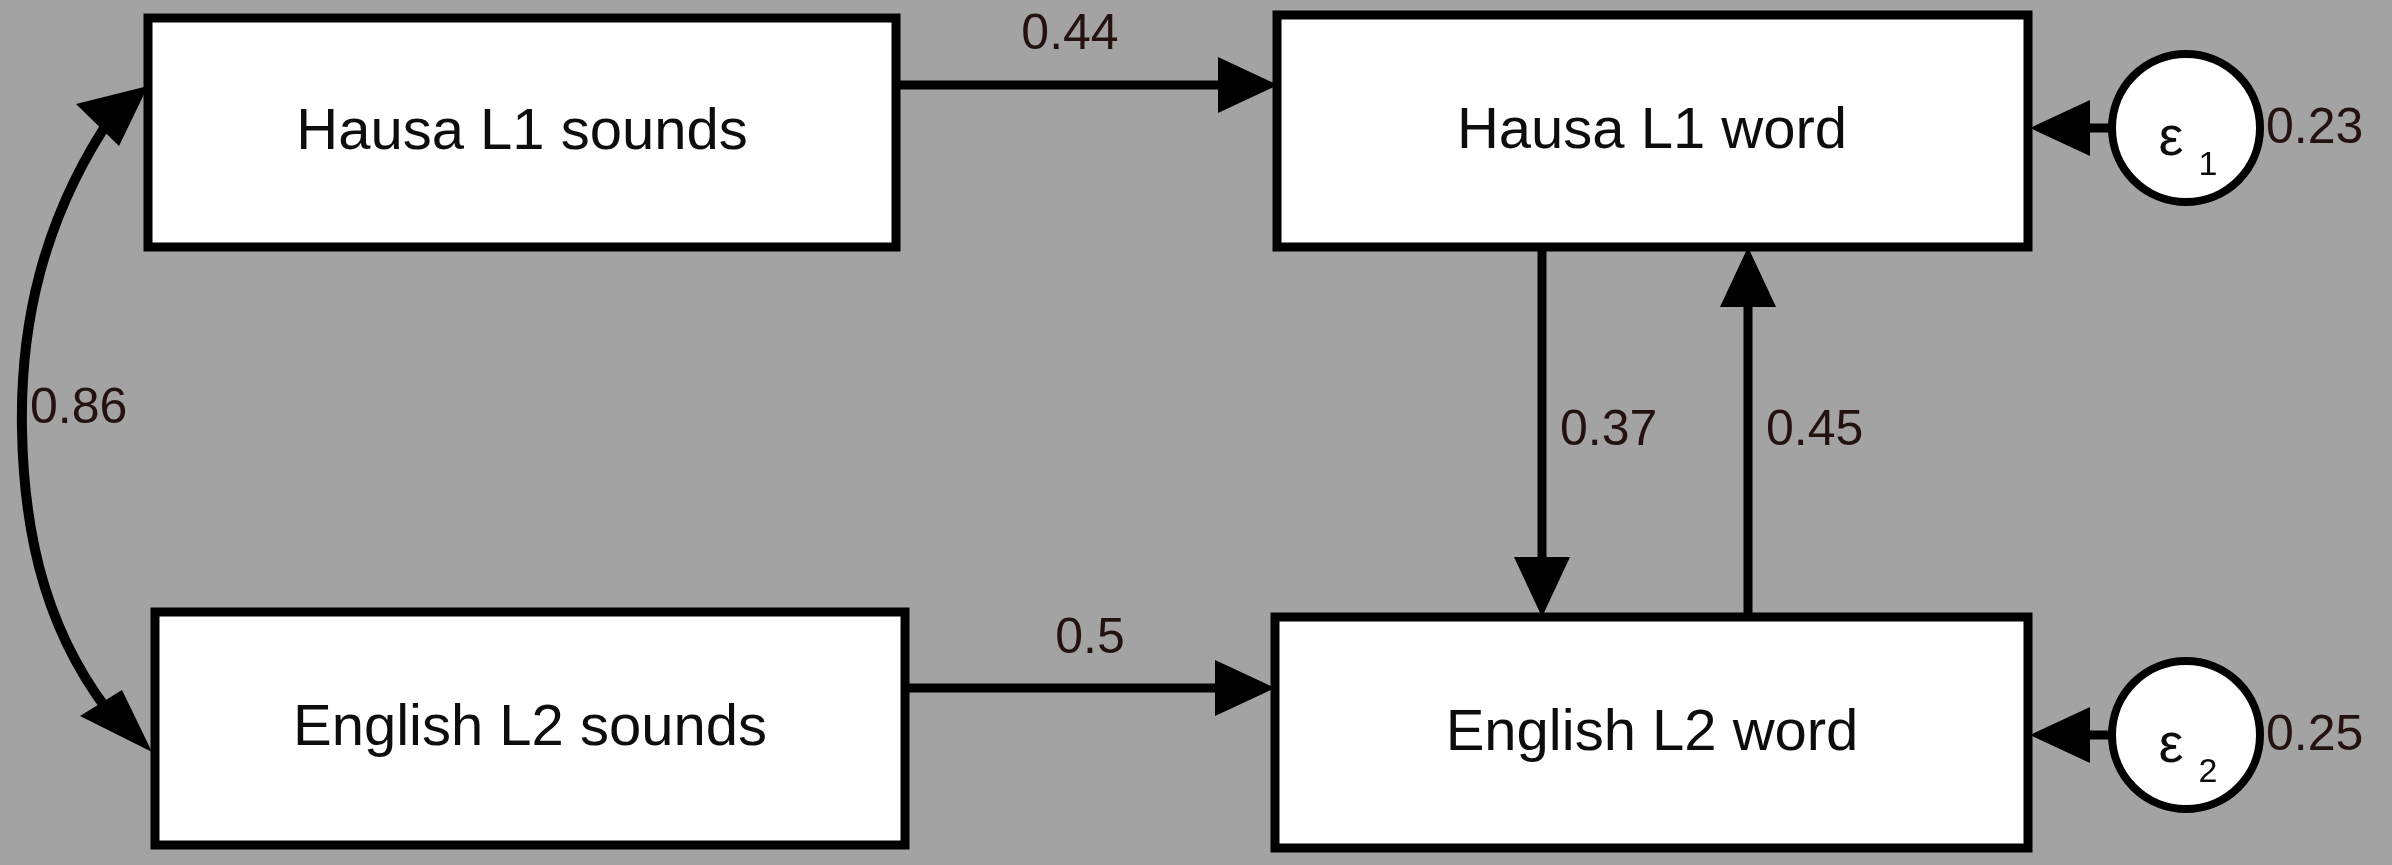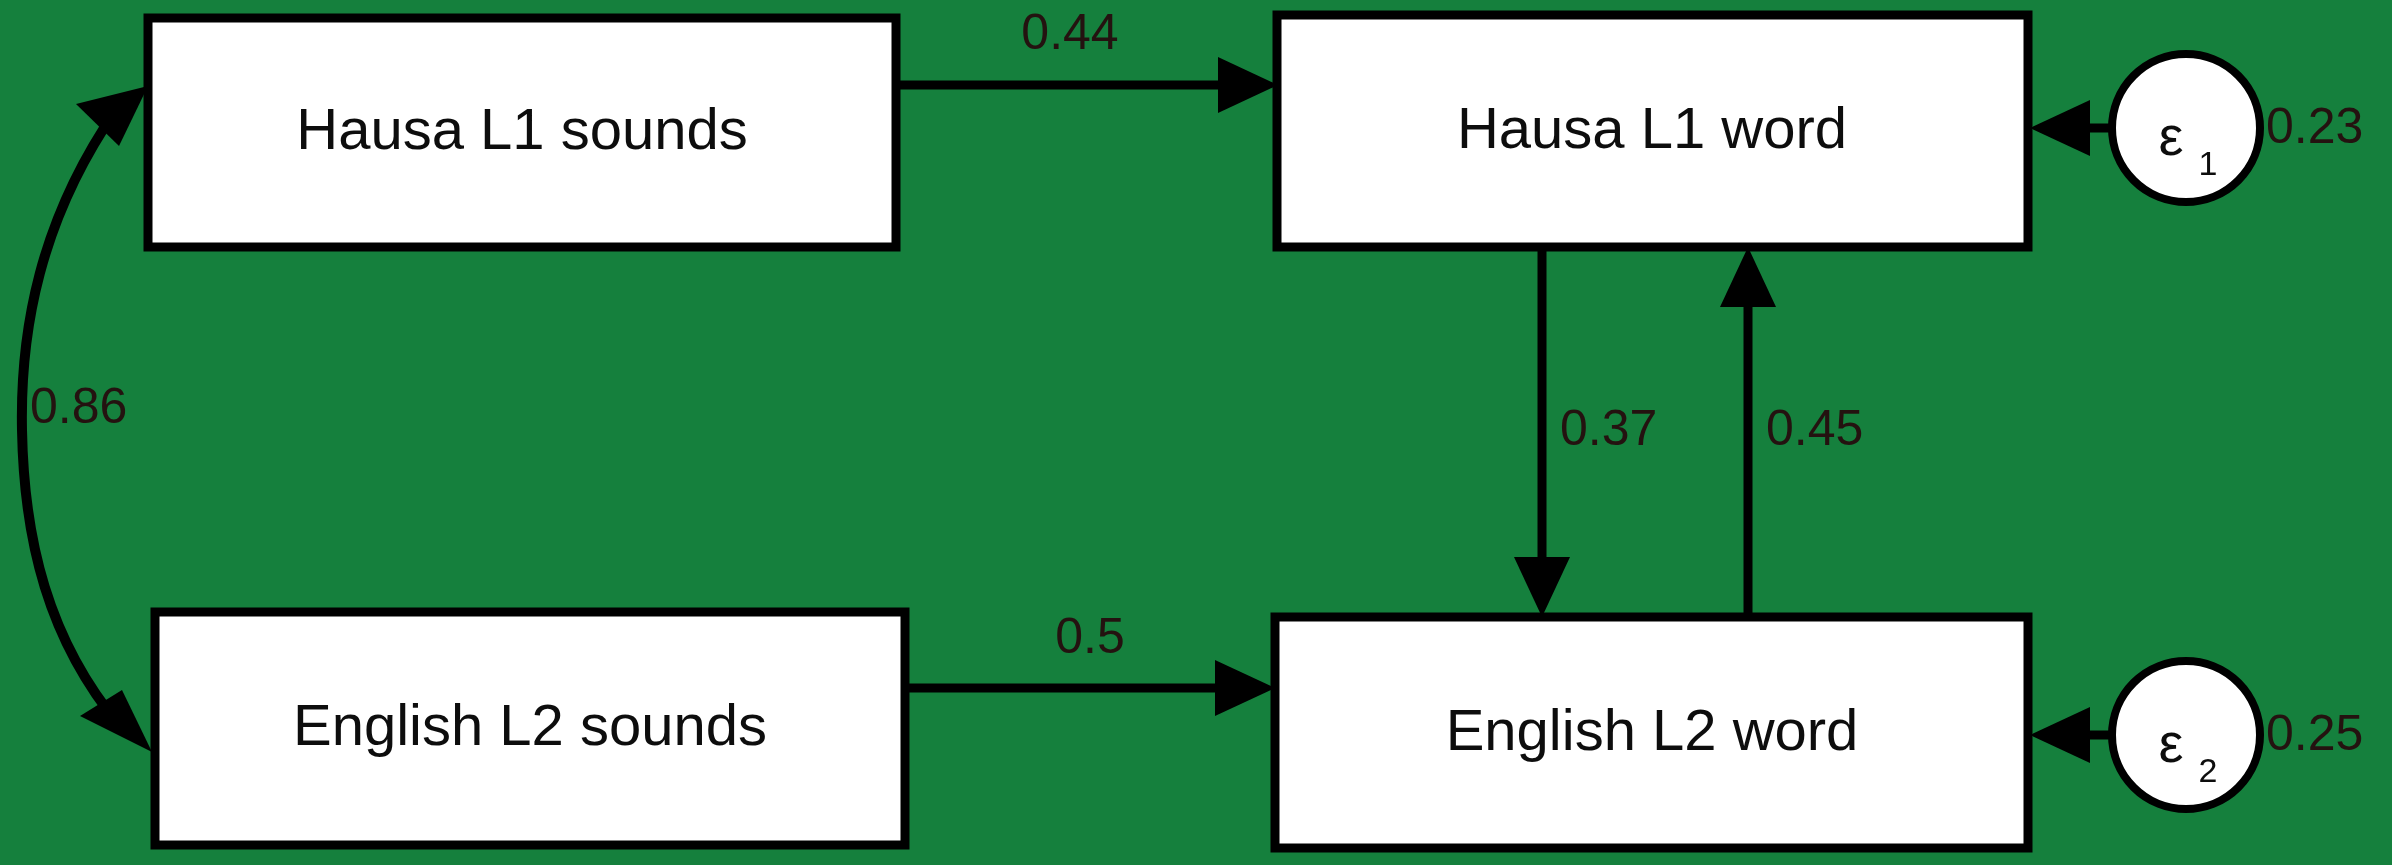--- a/index.html
+++ b/index.html
@@ -8,21 +8,21 @@
     padding: 0;
     background: #ffffff;
   }
   body {
     font-family: "Liberation Sans", sans-serif;
   }
   #diagram-root {
     position: relative;
     width: 2392px;
     height: 865px;
-    background: #15803d;
+    background: #a3a3a3;
     overflow: hidden;
   }
   #diagram-svg {
     position: absolute;
     top: 0;
     left: 0;
     width: 2392px;
     height: 865px;
     display: block;
   }

